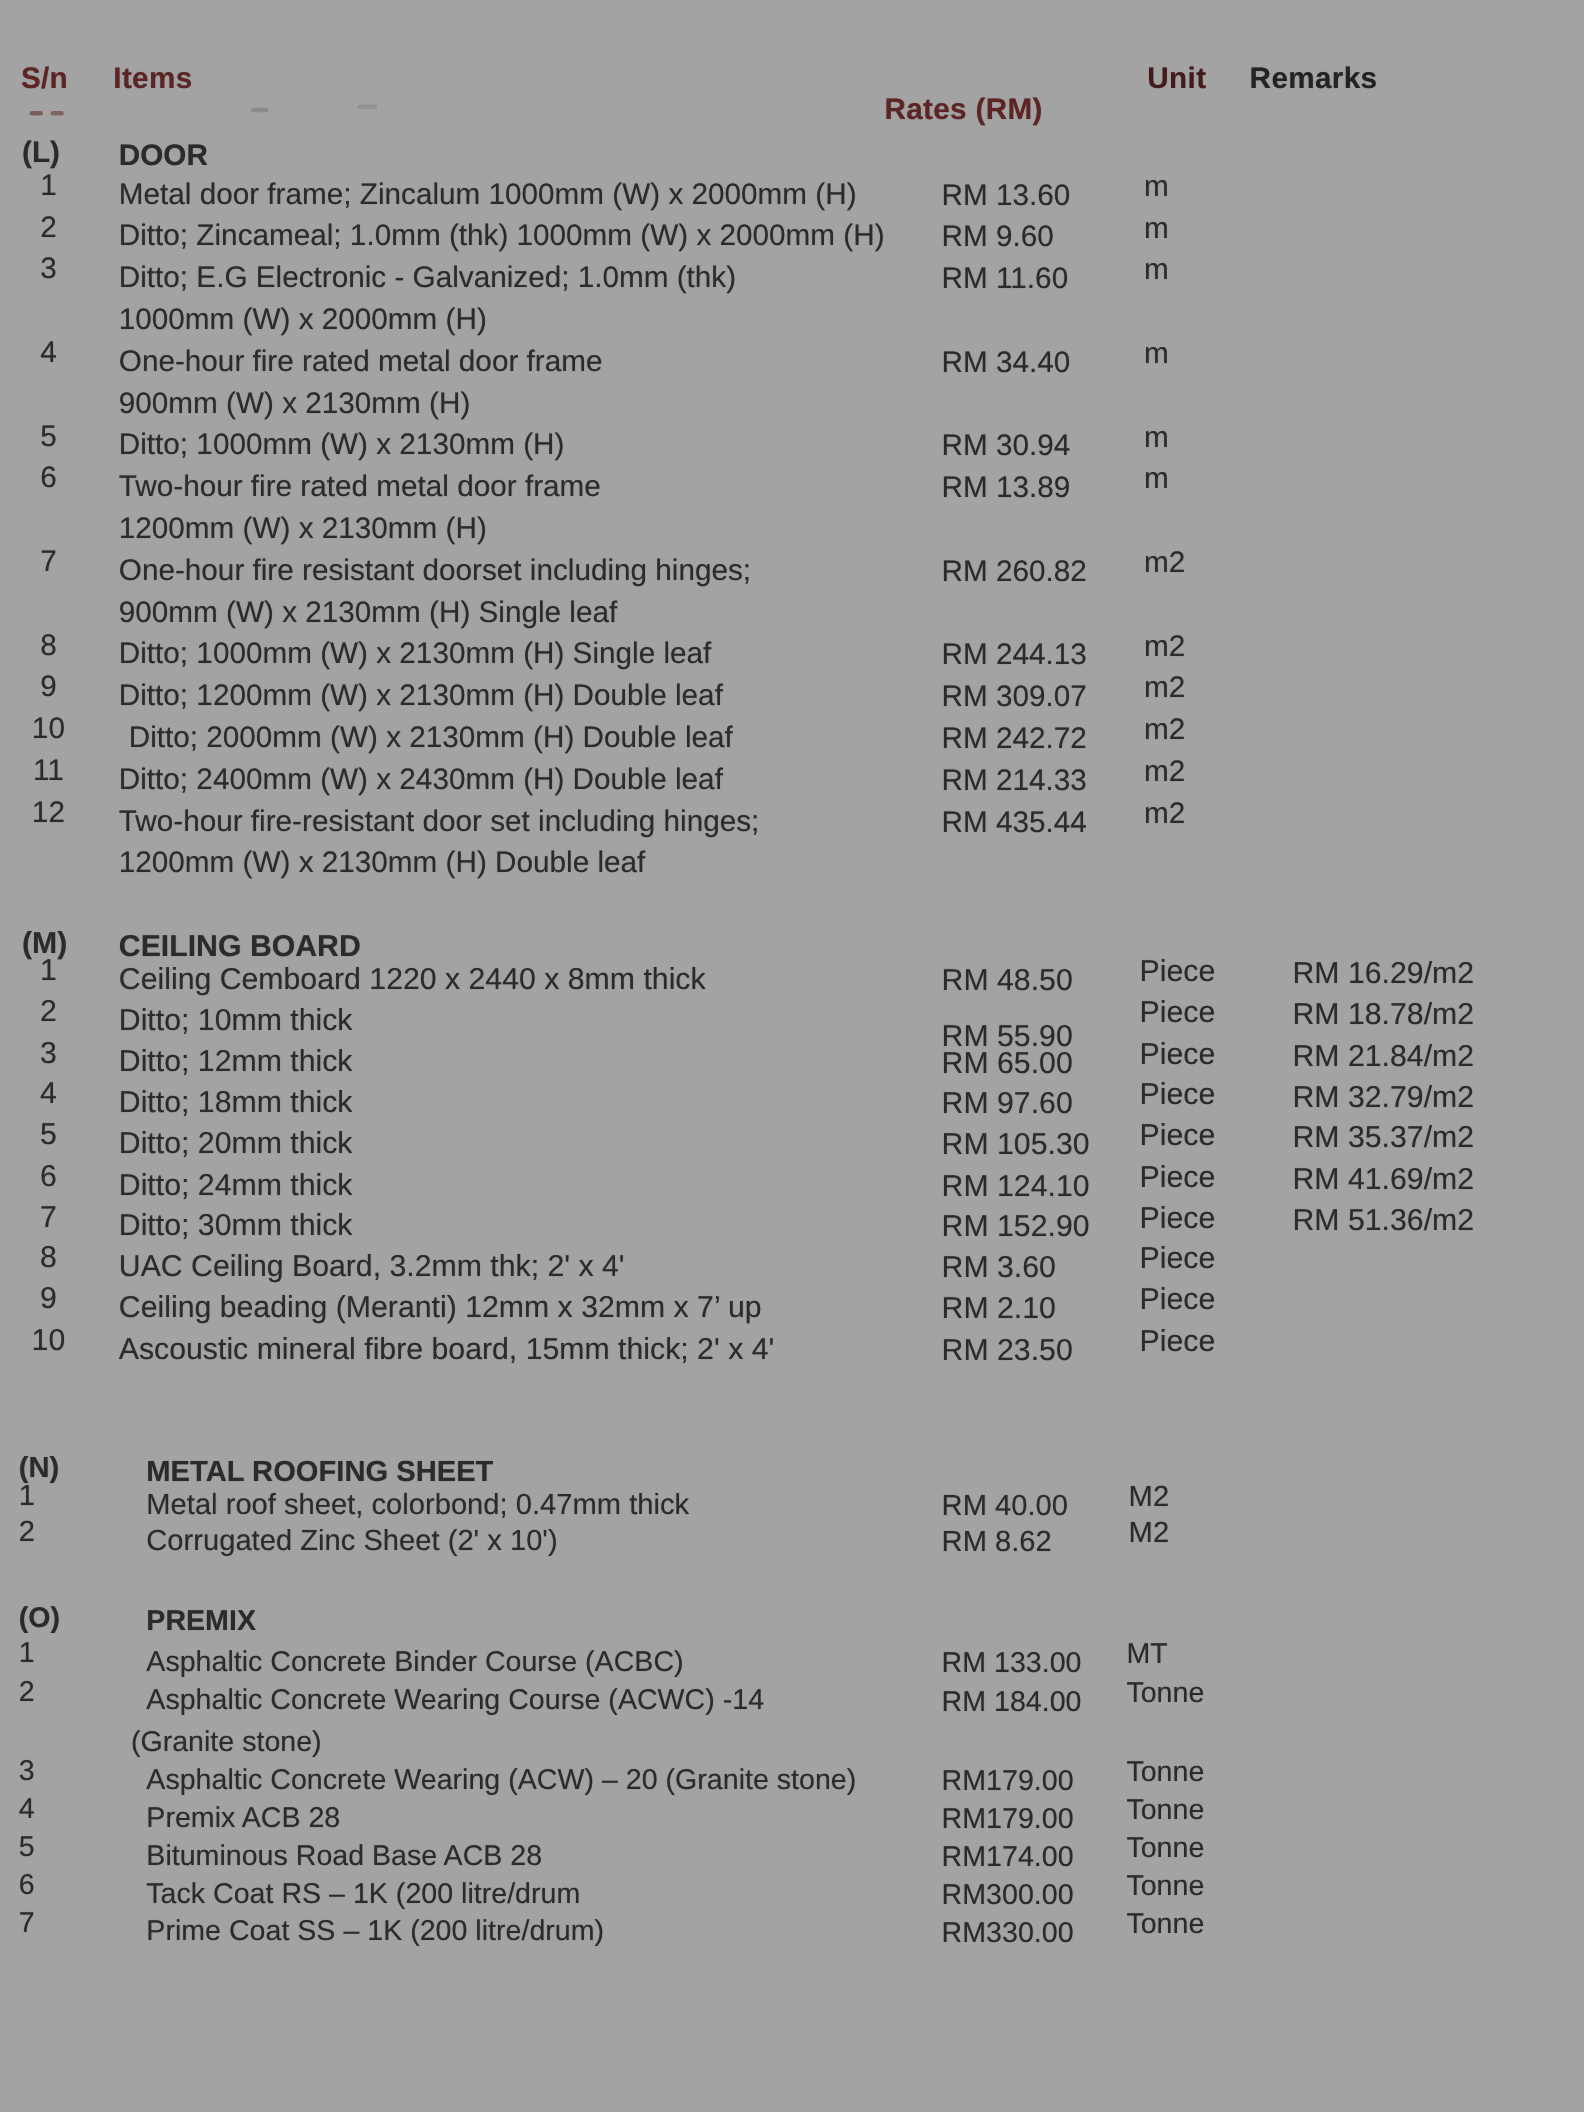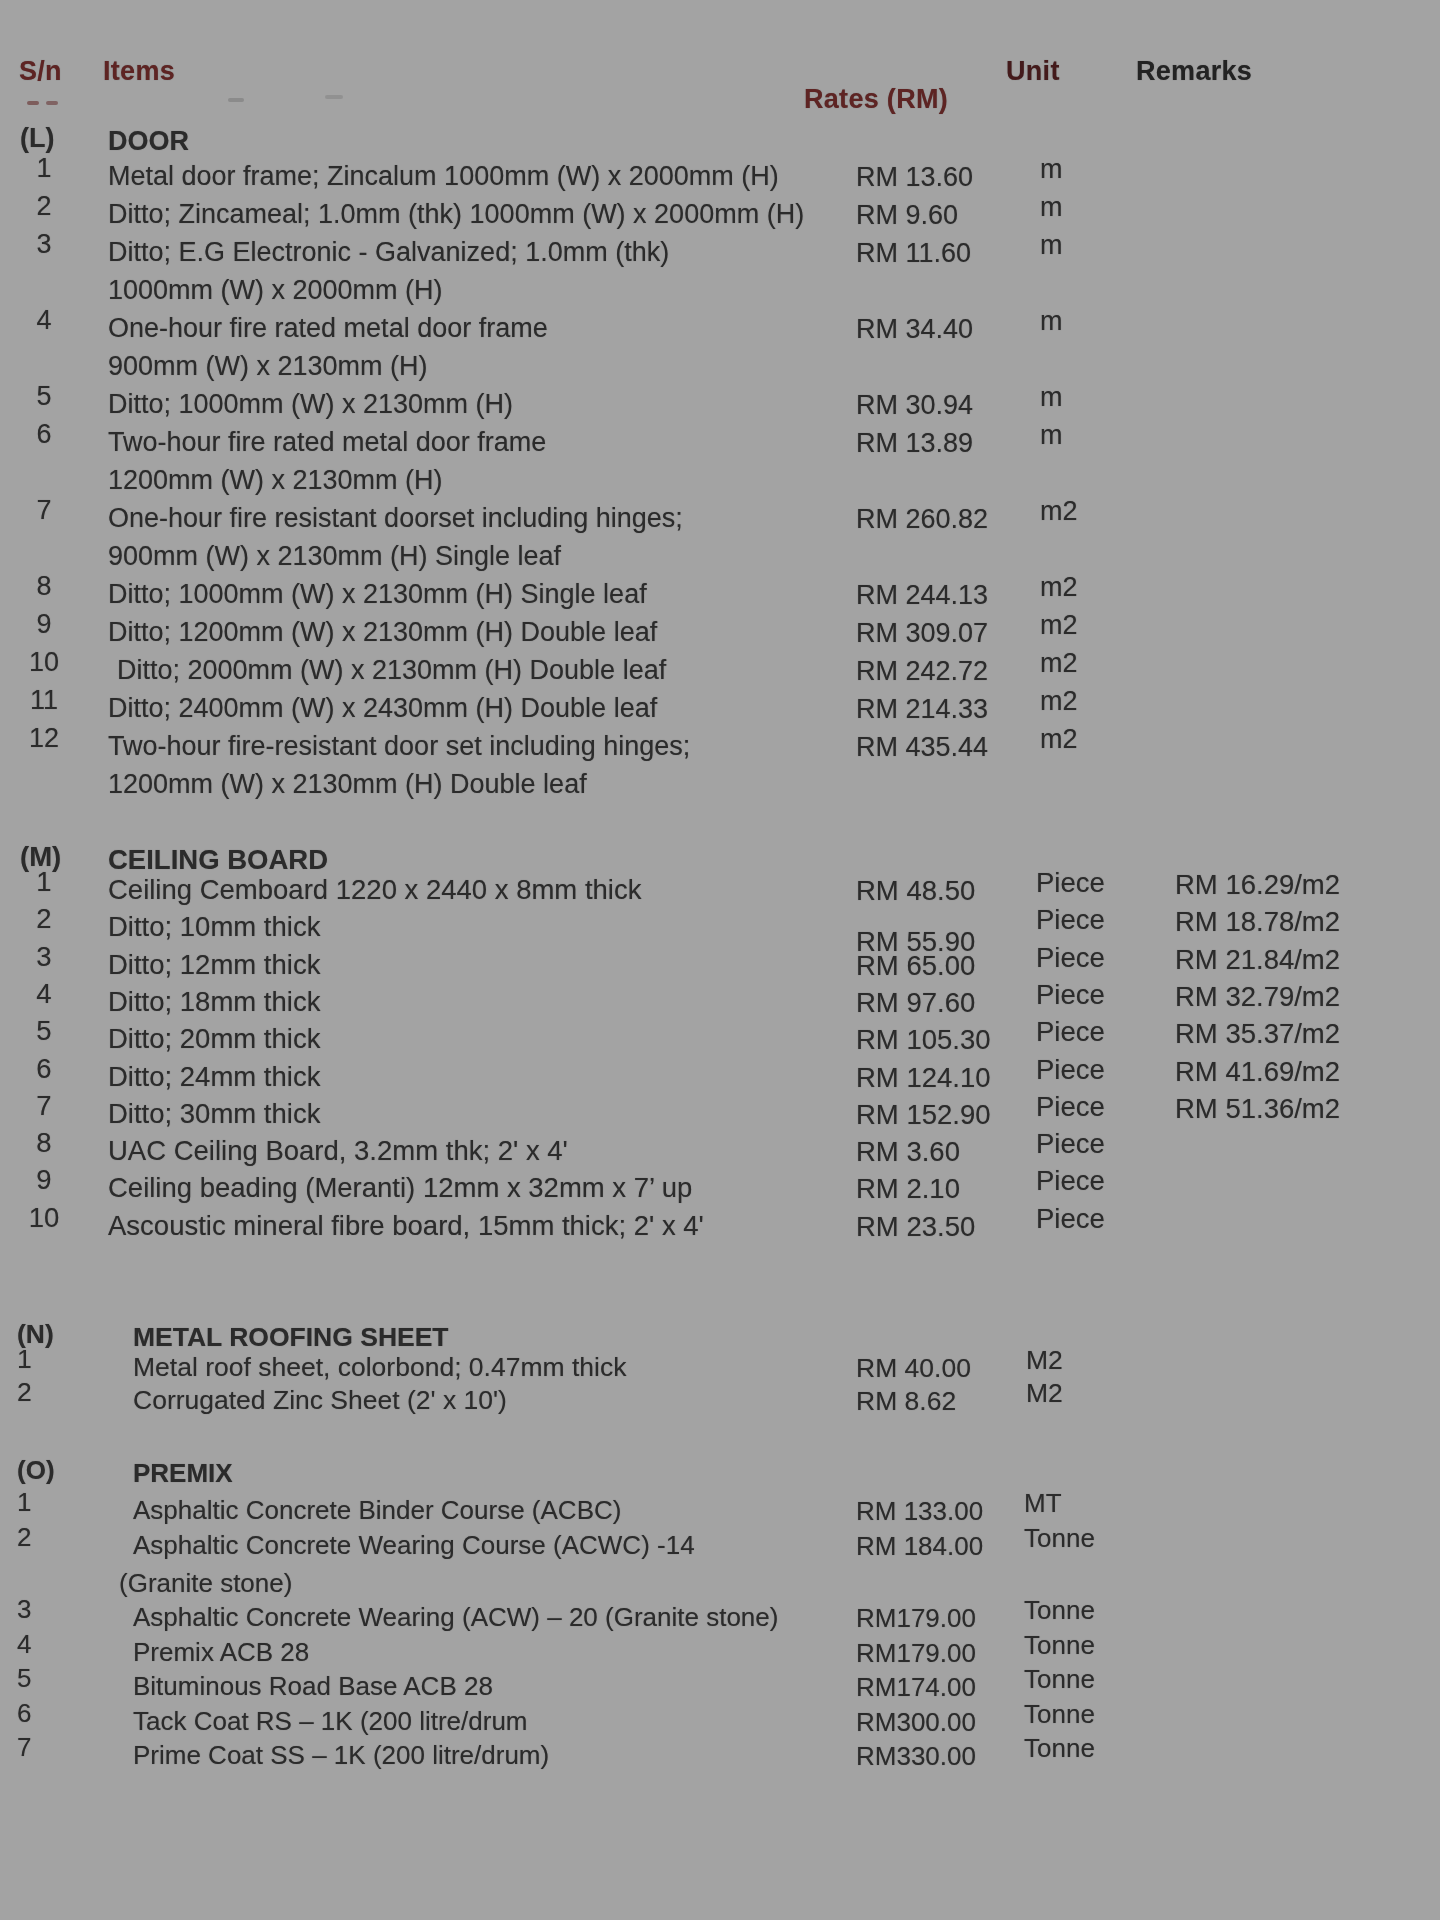--- a/index.html
+++ b/index.html
@@ -43,21 +43,21 @@
   .remark{ }
 </style>
 </head>
 <body>
 
 <div class="page">
 
   <span class="hdr hdr-sn txt" style="color: rgb(94, 36, 35);">S/n</span>
   <span class="hdr hdr-items txt" style="color: rgb(94, 36, 35);">Items</span>
   <span class="hdr hdr-rates txt" style="color: rgb(94, 36, 35);">Rates (RM)</span>
-  <span class="hdr hdr-unit txt" style="color: rgb(68, 26, 27);">Unit</span>
+  <span class="hdr hdr-unit txt" style="color: rgb(68, 26, 27); margin-left: 37px;">Unit</span>
   <span class="hdr hdr-remarks txt" style="color: rgb(35, 35, 35);">Remarks</span>
 
   <div class="artifact art-dash1"></div>
   <div class="artifact art-dash2"></div>
   <div class="artifact art-smudge1"></div>
   <div class="artifact art-smudge2"></div>
 
   <div id="sections-root">
       <div class="section" style="top: 0px; font-size: 27px;">
         <span class="sec-code txt" style="left: 20px; top: 123px;">(L)</span>

